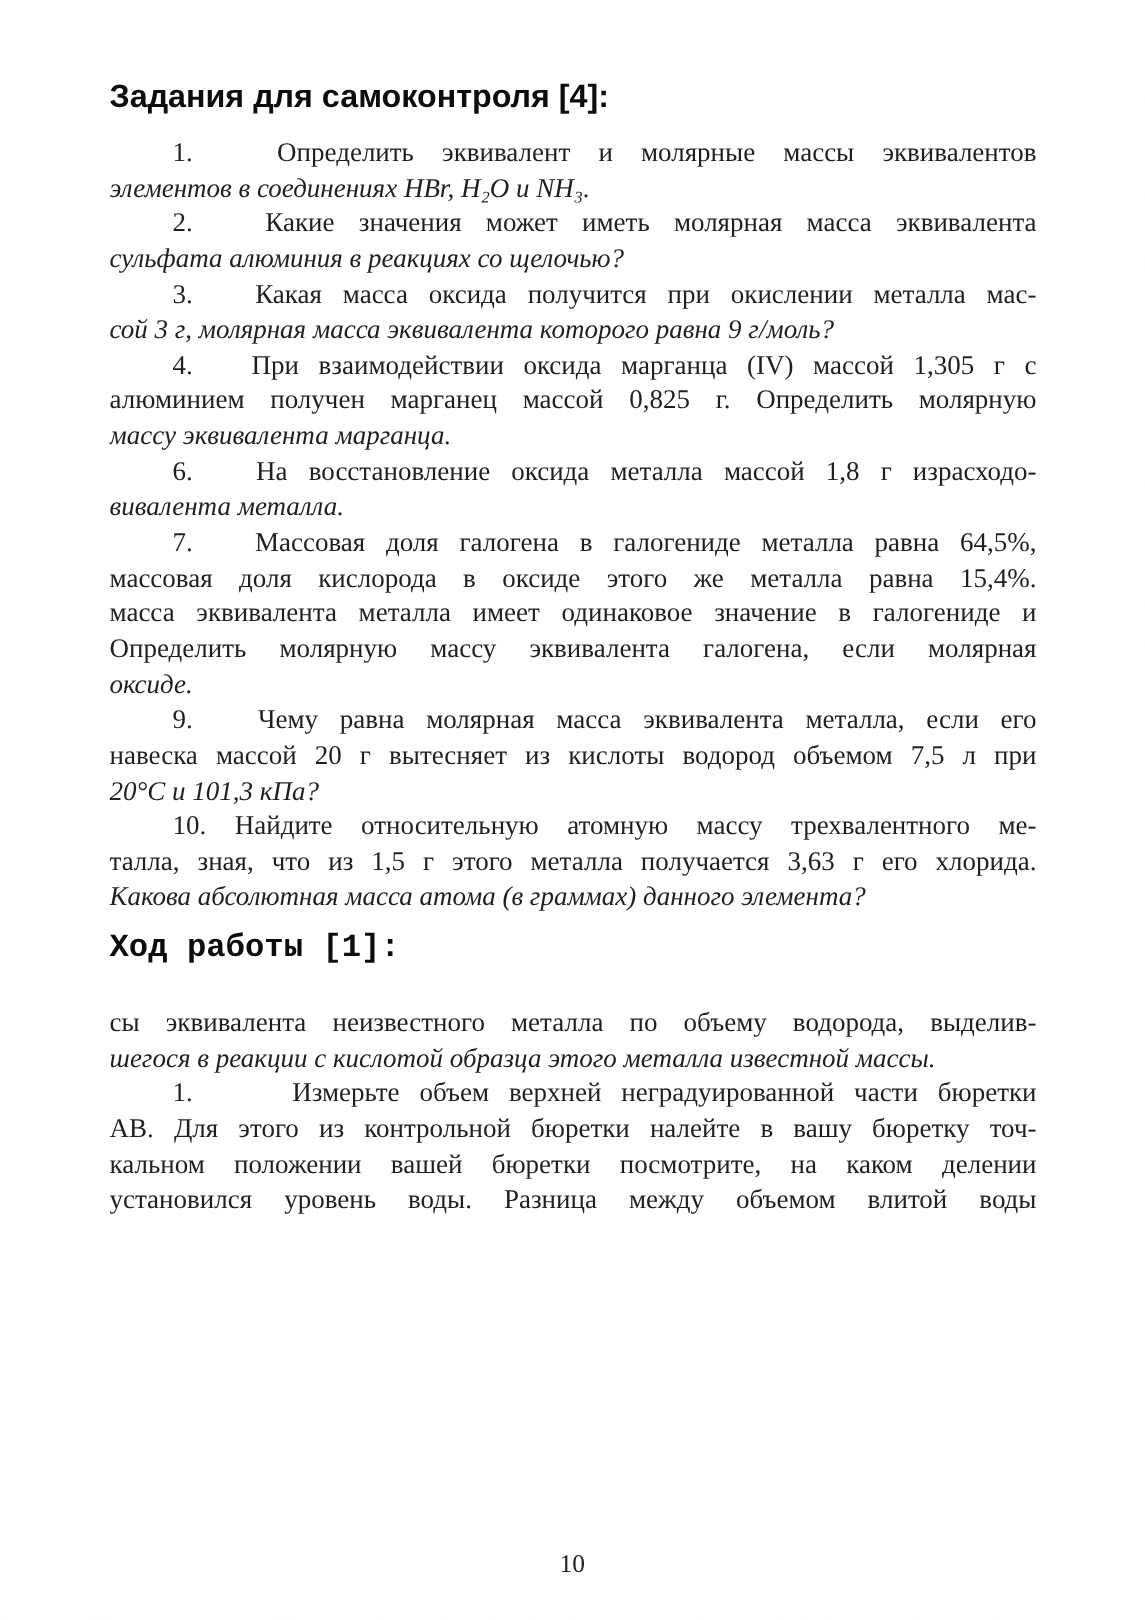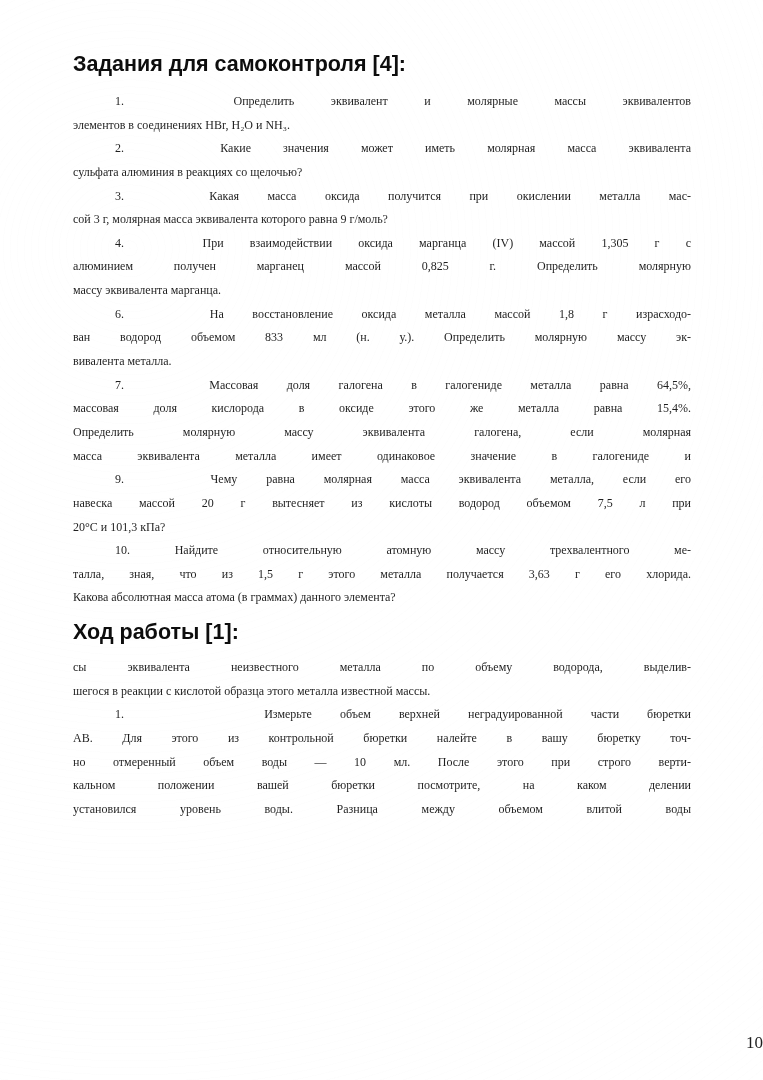--- a/index.html
+++ b/index.html
@@ -27,42 +27,43 @@
   .heading {
     font-family: "Liberation Sans", "DejaVu Sans", sans-serif;
     font-weight: bold;
     font-size: 21.5px;
     line-height: 24px;
     color: #0d0d0d;
     margin: 0 0 14px 0;
   }
   .heading.heading-work {
     margin-top: 10px;
-    margin-bottom: 12px;
+    margin-bottom: 26px;
+    font-family: Liberation Mono, monospace;
   }
   .paragraphs { }
   .paragraph { margin: 0; }
   .line {
-    font-size: 12px;
+    font-size: 18px;
     line-height: 23.65px;
     height: 23.65px;
     text-align: justify;
     text-align-last: justify;
     white-space: nowrap;
     overflow: hidden;
     color: #1f1f1f;
   }
   .line.first { text-indent: 42px; }
-  .line.last  { text-align-last: left; }
+  .line.last  { text-align-last: left; font-style: italic; }
   .page-number {
     position: absolute;
     left: 0;
     right: 0;
     top: 1033px;
-    text-align: right;
+    text-align: center;
     font-size: 17px;
     color: #1f1f1f;
   }
 </style>
 </head>
 <body>
 
 <div class="page">
 
   <section>
@@ -80,28 +81,28 @@
           <div class="line first">3.&nbsp;&nbsp;&nbsp;Какая масса оксида получится при окислении металла мас-</div>
           <div class="line last">сой 3 г, молярная масса эквивалента которого равна 9 г/моль?</div>
         </div>
         <div class="paragraph">
           <div class="line first">4.&nbsp;&nbsp;&nbsp;При взаимодействии оксида марганца (IV) массой 1,305 г с</div>
           <div class="line">алюминием получен марганец массой 0,825 г. Определить молярную</div>
           <div class="line last">массу эквивалента марганца.</div>
         </div>
         <div class="paragraph">
           <div class="line first">6.&nbsp;&nbsp;&nbsp;На восстановление оксида металла массой 1,8 г израсходо-</div>
-          <div class="line">ван водород объемом 833 мл (н. у.). Определить молярную массу эк-</div>
           <div class="line last">вивалента металла.</div>
         </div>
         <div class="paragraph">
           <div class="line first">7.&nbsp;&nbsp;&nbsp;Массовая доля галогена в галогениде металла равна 64,5%,</div>
           <div class="line">массовая доля кислорода в оксиде этого же металла равна 15,4%.</div>
+          <div class="line">масса эквивалента металла имеет одинаковое значение в галогениде и</div>
           <div class="line">Определить молярную массу эквивалента галогена, если молярная</div>
-          <div class="line">масса эквивалента металла имеет одинаковое значение в галогениде и</div>
+          <div class="line last">оксиде.</div>
         </div>
         <div class="paragraph">
           <div class="line first">9.&nbsp;&nbsp;&nbsp;Чему равна молярная масса эквивалента металла, если его</div>
           <div class="line">навеска массой 20 г вытесняет из кислоты водород объемом 7,5 л при</div>
           <div class="line last">20°С и 101,3 кПа?</div>
         </div>
         <div class="paragraph">
           <div class="line first">10. Найдите относительную атомную массу трехвалентного ме-</div>
           <div class="line">талла, зная, что из 1,5 г этого металла получается 3,63 г его хлорида.</div>
           <div class="line last">Какова абсолютная масса атома (в граммах) данного элемента?</div>
@@ -112,21 +113,20 @@
   <section>
     <h1 class="heading heading-work">Ход работы [1]:</h1>
     <div class="paragraphs">
         <div class="paragraph">
           <div class="line">сы эквивалента неизвестного металла по объему водорода, выделив-</div>
           <div class="line last">шегося в реакции с кислотой образца этого металла известной массы.</div>
         </div>
         <div class="paragraph">
           <div class="line first">1.&nbsp;&nbsp;&nbsp;&nbsp;&nbsp;Измерьте объем верхней неградуированной части бюретки</div>
           <div class="line">АВ. Для этого из контрольной бюретки налейте в вашу бюретку точ-</div>
-          <div class="line">но отмеренный объем воды — 10 мл. После этого при строго верти-</div>
           <div class="line">кальном положении вашей бюретки посмотрите, на каком делении</div>
           <div class="line">установился уровень воды. Разница между объемом влитой воды</div>
         </div>
       </div>
   </section>
 
   <div class="page-number">10</div>
 
 </div>
 

